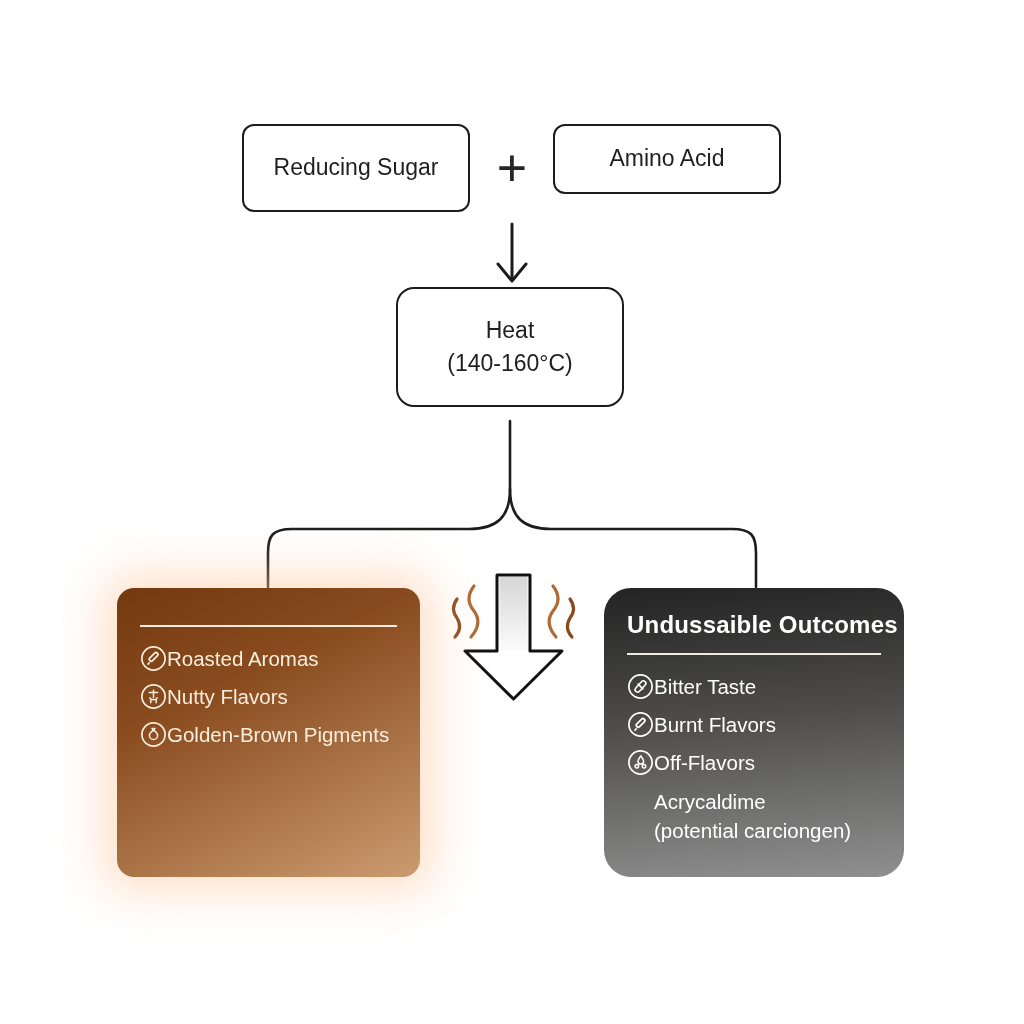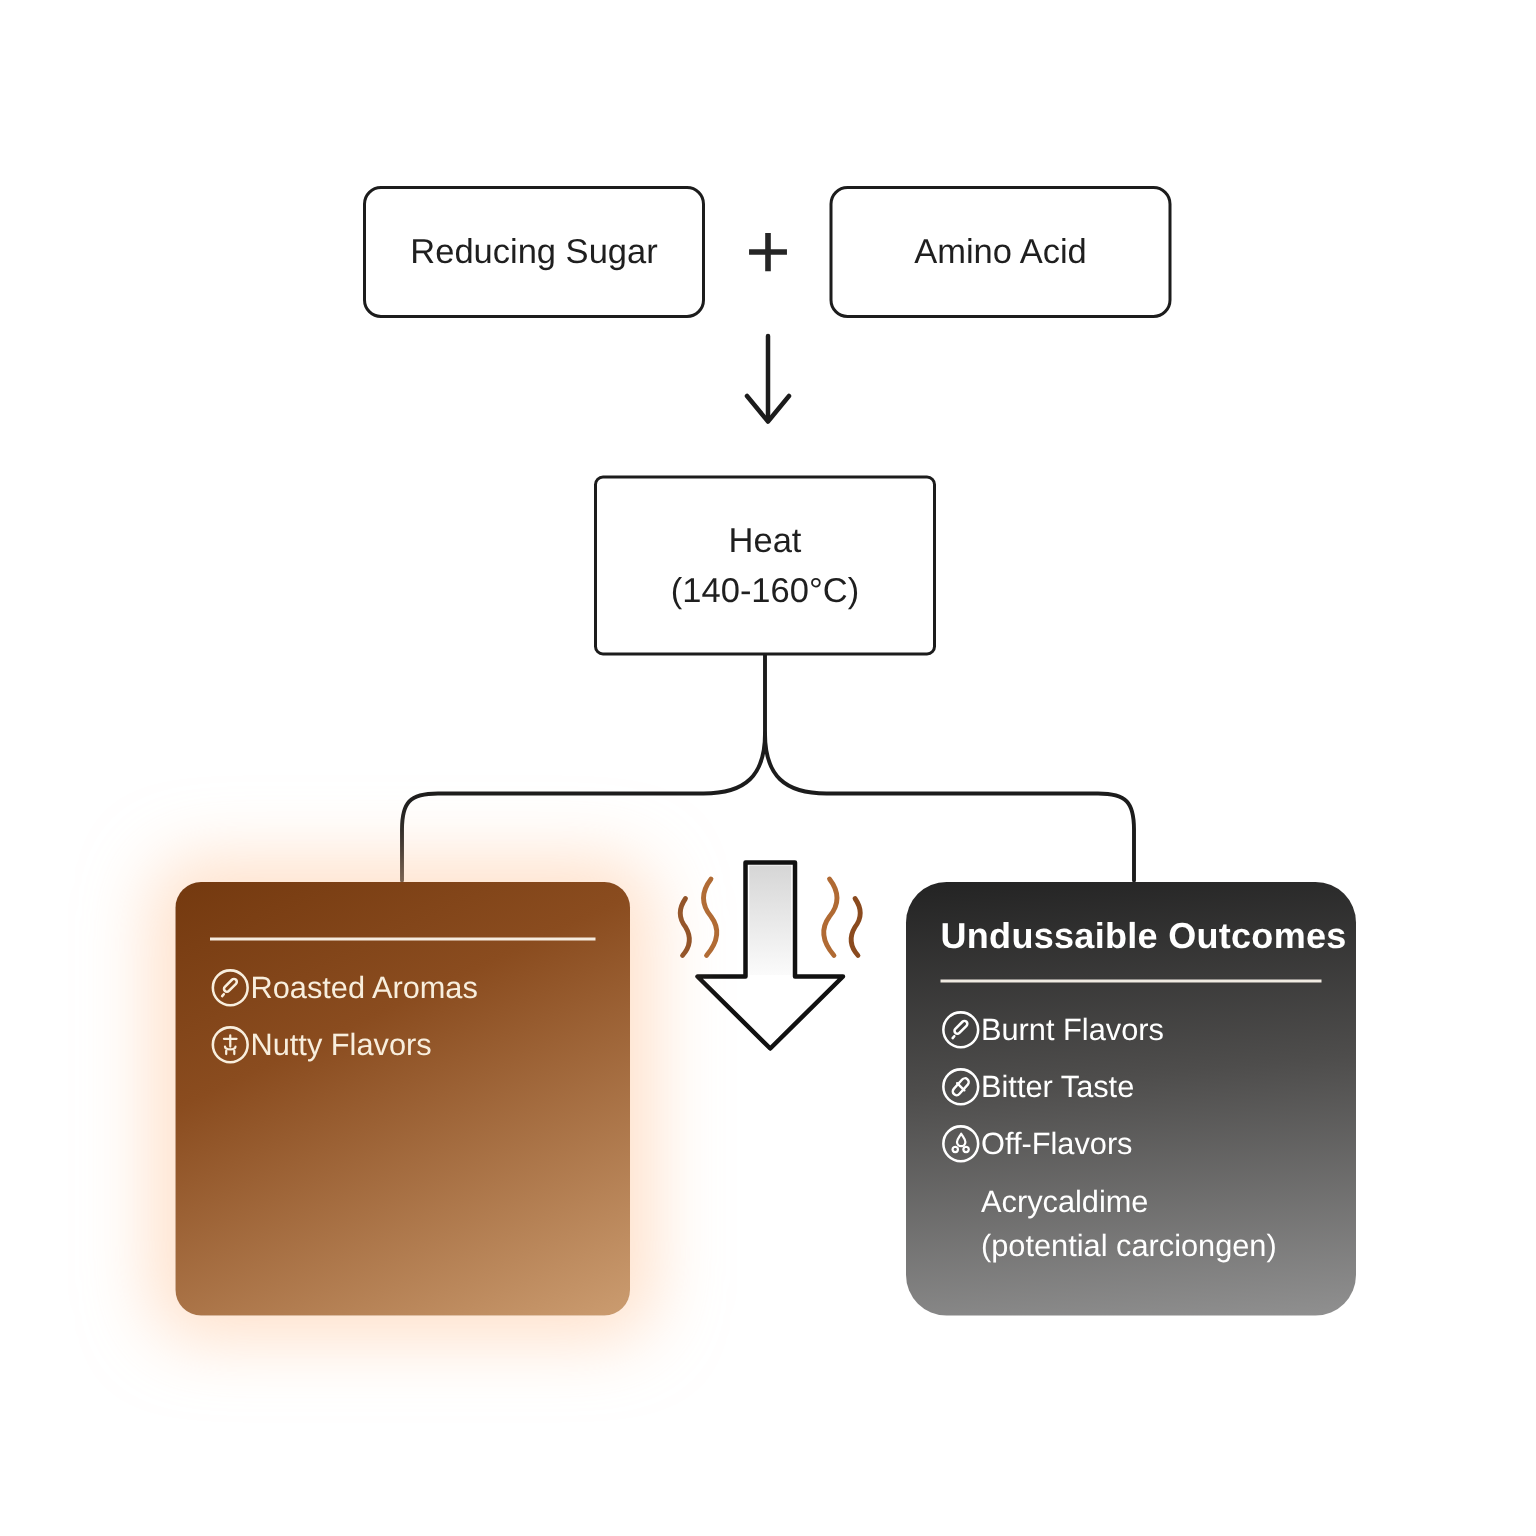--- a/index.html
+++ b/index.html
@@ -23,22 +23,22 @@
     display: flex;
     flex-direction: column;
     align-items: center;
     justify-content: center;
     color: #1f1f1f;
     font-size: 23px;
     text-align: center;
     line-height: 1.45;
   }
   .box-reducing { left: 242px; top: 124px; width: 228px; height: 88px; }
-  .box-amino   { left: 553px; top: 124px; width: 228px; height: 88px; }
-  .box-heat    { left: 396px; top: 317px; width: 228px; height: 120px; border-radius: 6px; }
+  .box-amino   { left: 553px; top: 124px; width: 228px; height: 70px; }
+  .box-heat    { left: 396px; top: 287px; width: 228px; height: 120px; border-radius: 18px; }
 
   .plus {
     position: absolute;
     left: 487px; top: 136px;
     width: 50px; height: 64px;
     display: flex; align-items: center; justify-content: center;
     font-size: 52px;
     font-weight: 200;
     color: #252525;
   }
@@ -156,50 +156,59 @@
     <div class="o-item">
       <span class="o-icon">
         <svg viewBox="0 0 27 27" fill="none" stroke="currentColor" stroke-width="1.5" stroke-linecap="round">
           <circle cx="13.5" cy="13.5" r="11.6" stroke-width="1.7"></circle>
           <path d="M9.3,9.5 h8.4 M13.5,7.3 v7.4 M10,14.7 c0,2.6 7,2.6 7,0 M10.8,17.5 v2.2 M16.2,17.5 v2.2"></path>
         </svg>
       </span>
       <span>Nutty Flavors</span>
     </div>
 
+    <div class="o-item">
+      <span class="o-icon">
+        <svg viewBox="0 0 27 27" fill="none" stroke="currentColor" stroke-width="1.5" stroke-linecap="round" stroke-linejoin="round">
+          <circle cx="13.5" cy="13.5" r="11.6" stroke-width="1.7"></circle>
+          <path d="M12,7.5 h3 M12.6,7.5 v2.3 M14.4,7.5 v2.3 M12.6,9.8 c-2.3,1.4 -3.2,2.8 -3.2,4.6 a4.1,4.1 0 0 0 8.2,0 c0,-1.8 -0.9,-3.2 -3.2,-4.6 z"></path>
+        </svg>
+      </span>
+      <span>Golden-Brown Pigments</span>
+    </div>
   </div>
 
   <div class="outcome outcome-right">
     <div class="outcome-title">Undussaible Outcomes</div>
     <hr class="outcome-rule">
+
+    <div class="o-item">
+      <span class="o-icon">
+        <svg viewBox="0 0 27 27" fill="none" stroke="currentColor" stroke-width="1.6" stroke-linecap="round">
+          <circle cx="13.5" cy="13.5" r="11.6" stroke-width="1.7"></circle>
+          <rect x="11" y="6.8" width="5" height="13.4" rx="2.5" transform="rotate(42 13.5 13.5)"></rect>
+          <path d="M11.1,11.1 l4.8,4.8" transform="rotate(0 13.5 13.5)"></path>
+        </svg>
+      </span>
+      <span>Bitter Taste</span>
+    </div>
 
     <div class="o-item">
       <span class="o-icon">
         <svg viewBox="0 0 27 27" fill="none" stroke="currentColor" stroke-width="1.7" stroke-linecap="round">
           <circle cx="13.5" cy="13.5" r="11.6"></circle>
           <rect x="11.6" y="6.6" width="3.8" height="10.5" rx="1.9" transform="rotate(45 13.5 12)"></rect>
           <path d="M9.2,17.8 l-1.1,1.3"></path>
         </svg>
       </span>
       <span>Burnt Flavors</span>
     </div>
 
     <div class="o-item">
       <span class="o-icon">
-        <svg viewBox="0 0 27 27" fill="none" stroke="currentColor" stroke-width="1.6" stroke-linecap="round">
-          <circle cx="13.5" cy="13.5" r="11.6" stroke-width="1.7"></circle>
-          <rect x="11" y="6.8" width="5" height="13.4" rx="2.5" transform="rotate(42 13.5 13.5)"></rect>
-          <path d="M11.1,11.1 l4.8,4.8" transform="rotate(0 13.5 13.5)"></path>
-        </svg>
-      </span>
-      <span>Bitter Taste</span>
-    </div>
-
-    <div class="o-item">
-      <span class="o-icon">
         <svg viewBox="0 0 27 27" fill="none" stroke="currentColor" stroke-width="1.5" stroke-linecap="round" stroke-linejoin="round">
           <circle cx="13.5" cy="13.5" r="11.6" stroke-width="1.7"></circle>
           <path d="M13.8,6.8 c1.4,2.4 2.8,3.6 2.8,5.5 a2.8,2.8 0 0 1 -5.6,0 c0,-1.9 1.4,-3.1 2.8,-5.5 z"></path>
           <path d="M9.8,15.5 a1.8,1.8 0 1 0 0.1,0 z M17,15.5 a1.8,1.8 0 1 0 0.1,0 z"></path>
         </svg>
       </span>
       <span>Off-Flavors</span>
     </div>
 
     <div class="o-item">

